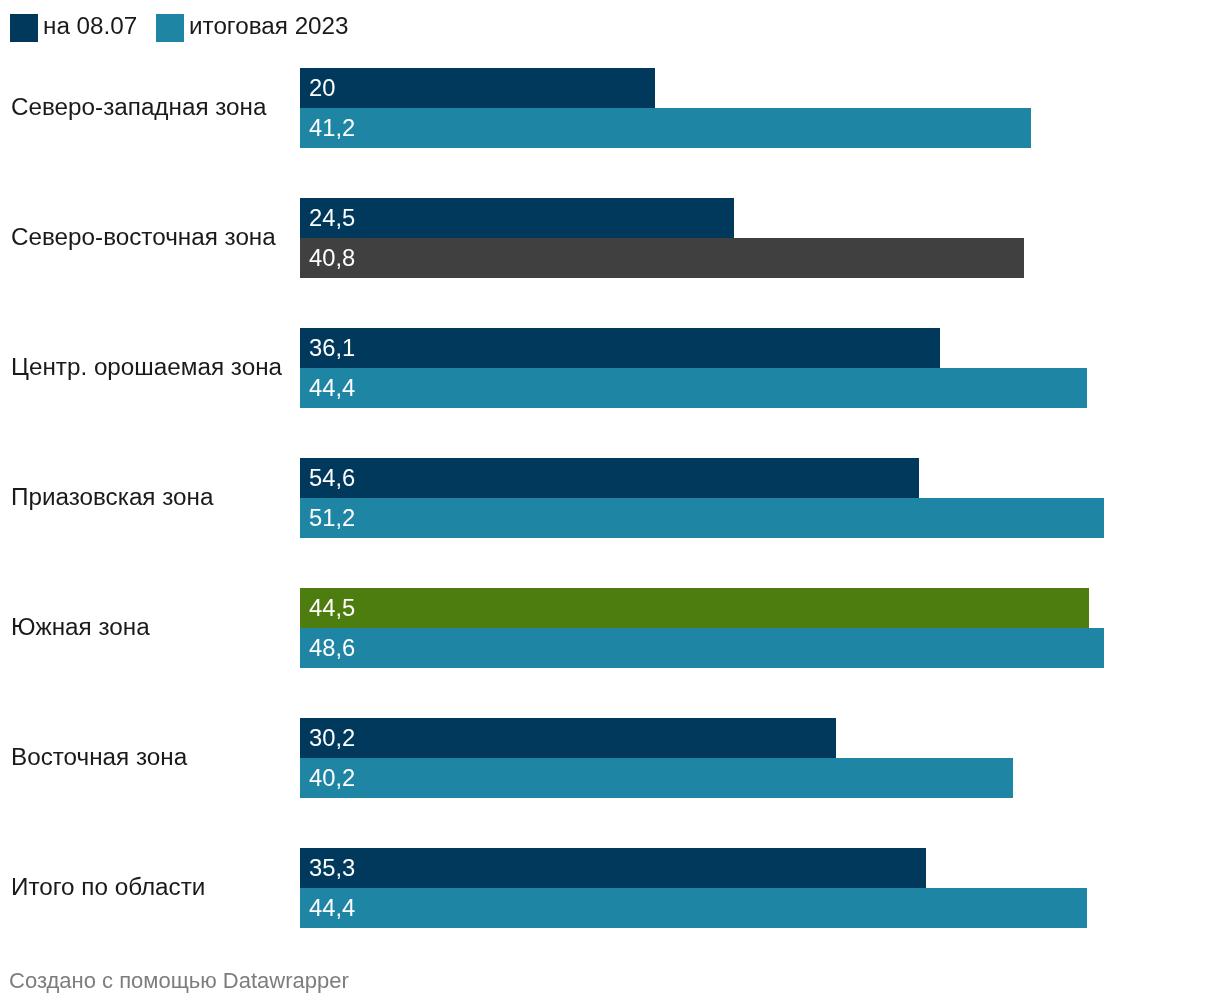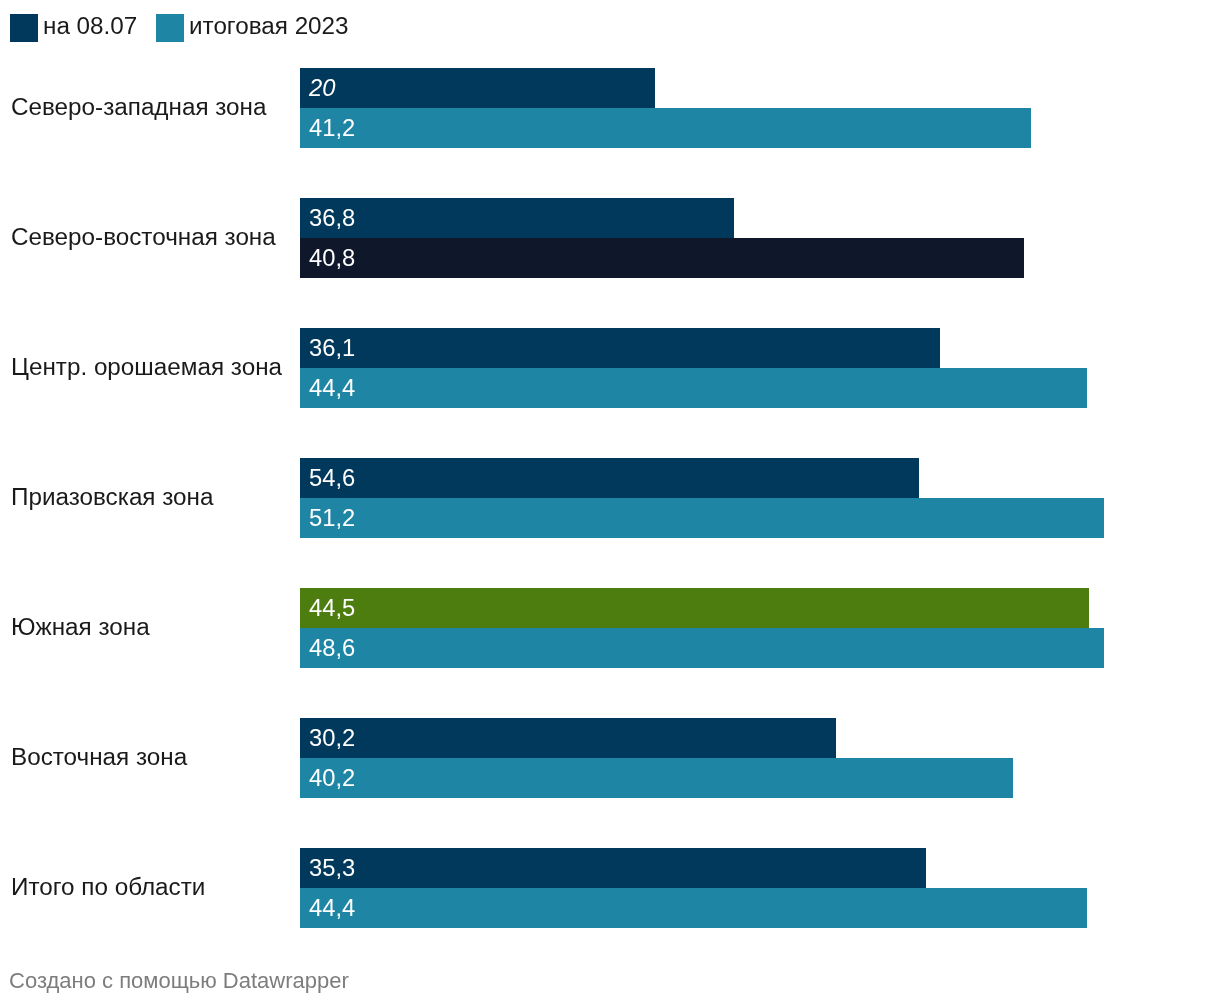--- a/index.html
+++ b/index.html
@@ -69,33 +69,33 @@
     </div>
     <div class="legend-item legend-item-1">
       <span class="swatch swatch-1" style="background: rgb(31, 133, 164);"></span>
       <span class="legend-label">итоговая 2023</span>
     </div>
   </div>
 
   <div class="plot">
     <div class="row" style="top: 68px; height: 80px;">
       <div class="row-label">Северо-западная зона</div>
-      <div class="bar bar-a" style="background: rgb(0, 57, 91); height: 40px; left: 300px; width: 355px; font-style: italic;">
+      <div class="bar bar-a" style="background: rgb(0, 57, 91); height: 40px; left: 300px; width: 355px;">
         <span class="bar-value" style="height: 40px;">20</span>
       </div>
       <div class="bar bar-b" style="background: rgb(31, 133, 164); height: 40px; top: 40px; left: 300px; width: 731px;">
         <span class="bar-value" style="height: 40px;">41,2</span>
       </div>
     </div>
     <div class="row" style="top: 198px; height: 80px;">
       <div class="row-label">Северо-восточная зона</div>
       <div class="bar bar-a" style="background: rgb(0, 57, 91); height: 40px; left: 300px; width: 434px;">
-        <span class="bar-value" style="height: 40px;">36,8</span>
+        <span class="bar-value" style="height: 40px;">24,5</span>
       </div>
-      <div class="bar bar-b" style="background: #0f172a; height: 40px; top: 40px; left: 300px; width: 724px;">
+      <div class="bar bar-b" style="background: #404040; height: 40px; top: 40px; left: 300px; width: 724px;">
         <span class="bar-value" style="height: 40px;">40,8</span>
       </div>
     </div>
     <div class="row" style="top: 328px; height: 80px;">
       <div class="row-label">Центр. орошаемая зона</div>
       <div class="bar bar-a" style="background: rgb(0, 57, 91); height: 40px; left: 300px; width: 640px;">
         <span class="bar-value" style="height: 40px;">36,1</span>
       </div>
       <div class="bar bar-b" style="background: rgb(31, 133, 164); height: 40px; top: 40px; left: 300px; width: 787px;">
         <span class="bar-value" style="height: 40px;">44,4</span>

